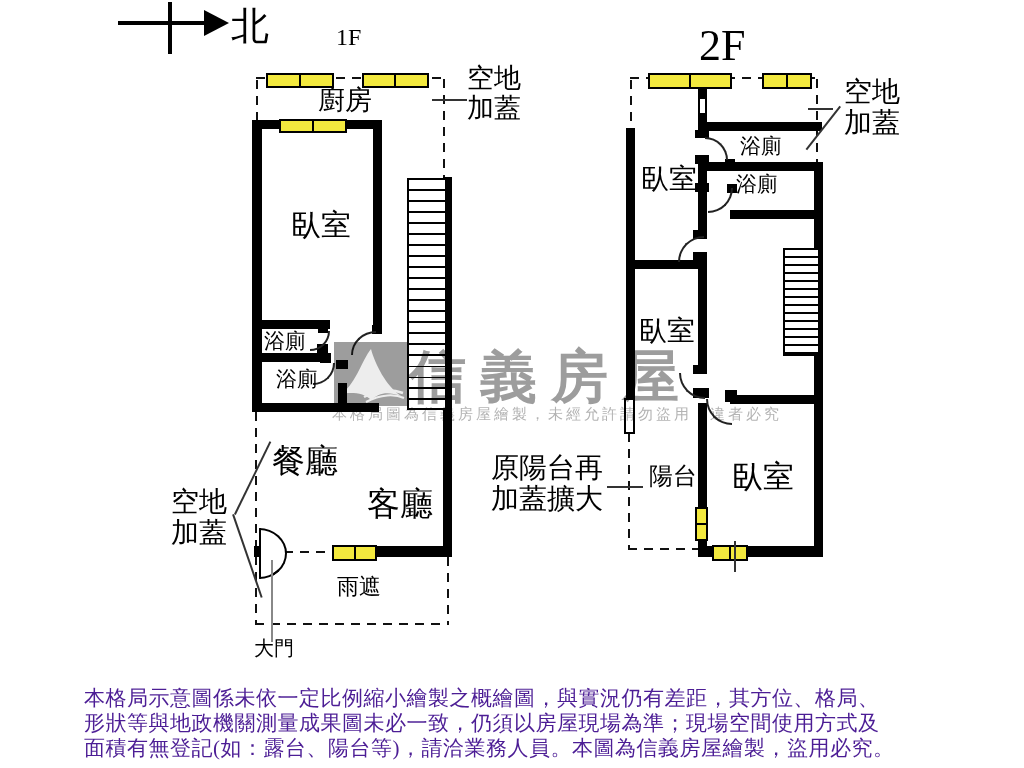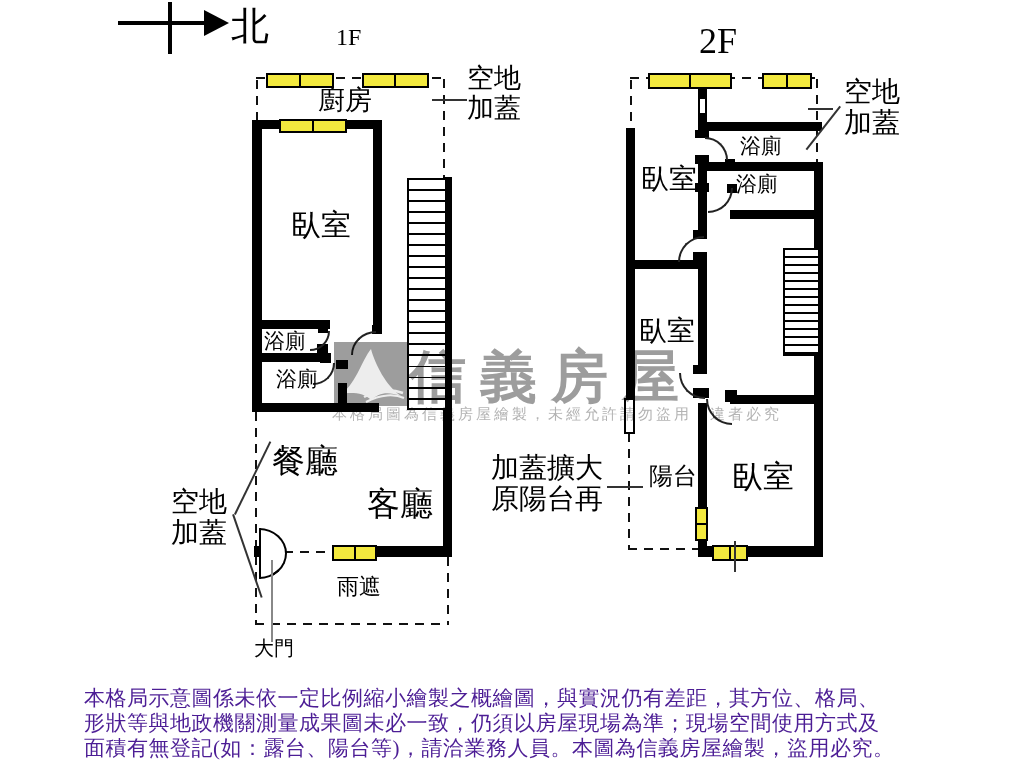--- a/index.html
+++ b/index.html
@@ -42,21 +42,21 @@
 <div id="canvas">
 
   <div>
     <div class="north-line" style="left:168px;top:2px;width:4px;height:52px;"></div>
     <div class="north-line" style="left:118px;top:21px;width:88px;height:4px;"></div>
     <div class="abs" style="left:204px;top:10px;width:0;height:0;border-top:13px solid transparent;border-bottom:13px solid transparent;border-left:25px solid #000;"></div>
     <div class="lbl" style="left:231px;top:5px;font-size:38px;">北</div>
   </div>
 
   <div class="title" style="left:336px;top:24px;font-size:24px;">1F</div>
-  <div class="title" style="left:699px;top:20px;font-size:36px;">2F</div>
+  <div class="title" style="left:699px;top:20px;font-size:44px;">2F</div>
 
   <div class="dh" style="left:256px;top:77px;width:189px;"></div>
   <div class="dv" style="left:256px;top:80px;height:42px;"></div>
   <div class="dv" style="left:255px;top:412px;height:213px;"></div>
   <div class="dh" style="left:255px;top:623px;width:194px;"></div>
   <div class="dv" style="left:443px;top:79px;height:99px;"></div>
   <div class="dv" style="left:447px;top:557px;height:67px;"></div>
   <div class="dh" style="left:284px;top:551px;width:48px;"></div>
 
   <div class="wall" style="left:252px;top:120px;width:10px;height:292px;"></div>
@@ -168,22 +168,22 @@
   <div class="lbl" style="left:736px;top:173px;font-size:21px;">浴廁</div>
   <div class="lbl" style="left:641px;top:163px;font-size:28px;">臥室</div>
   <div class="lbl" style="left:639px;top:315px;font-size:28px;">臥室</div>
   <div class="lbl" style="left:649px;top:463px;font-size:24px;">陽台</div>
   <div class="lbl" style="left:732px;top:460px;font-size:31px;">臥室</div>
   <div class="lbl" style="left:844px;top:76px;font-size:28px;">
     <span style="display:block;">空地</span>
     <span style="display:block;">加蓋</span>
   </div>
   <div class="lbl" style="left:491px;top:452px;font-size:28px;">
+    <span style="display:block;">原陽台再</span>
     <span style="display:block;">加蓋擴大</span>
-    <span style="display:block;">原陽台再</span>
   </div>
 
   <div id="wm">
     <div class="abs" style="left:334px;top:342px;width:74px;height:64px;background:#9d9d9d;">
       <svg width="74" height="64" viewBox="0 0 74 64">
         <path d="M6,52 C20,46 28,18 37,7 C41,22 52,44 67,54 C53,49 45,51 37,58 C30,50 16,50 6,52 Z" fill="#ededed"></path>
         <path d="M30,55 C45,47 58,47 69,51" stroke="#ededed" fill="none" stroke-width="2.5"></path>
         <path d="M32,60 C47,52 61,52 70,56" stroke="#ededed" fill="none" stroke-width="2"></path>
       </svg>
     </div>

